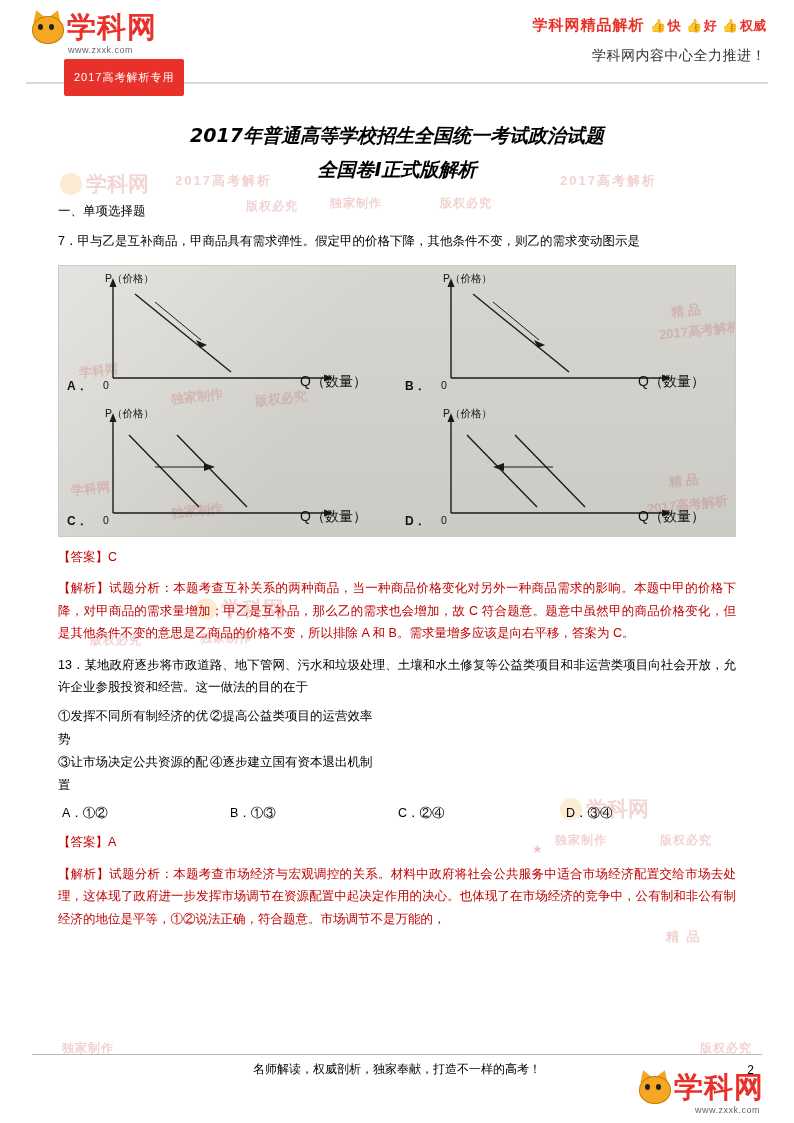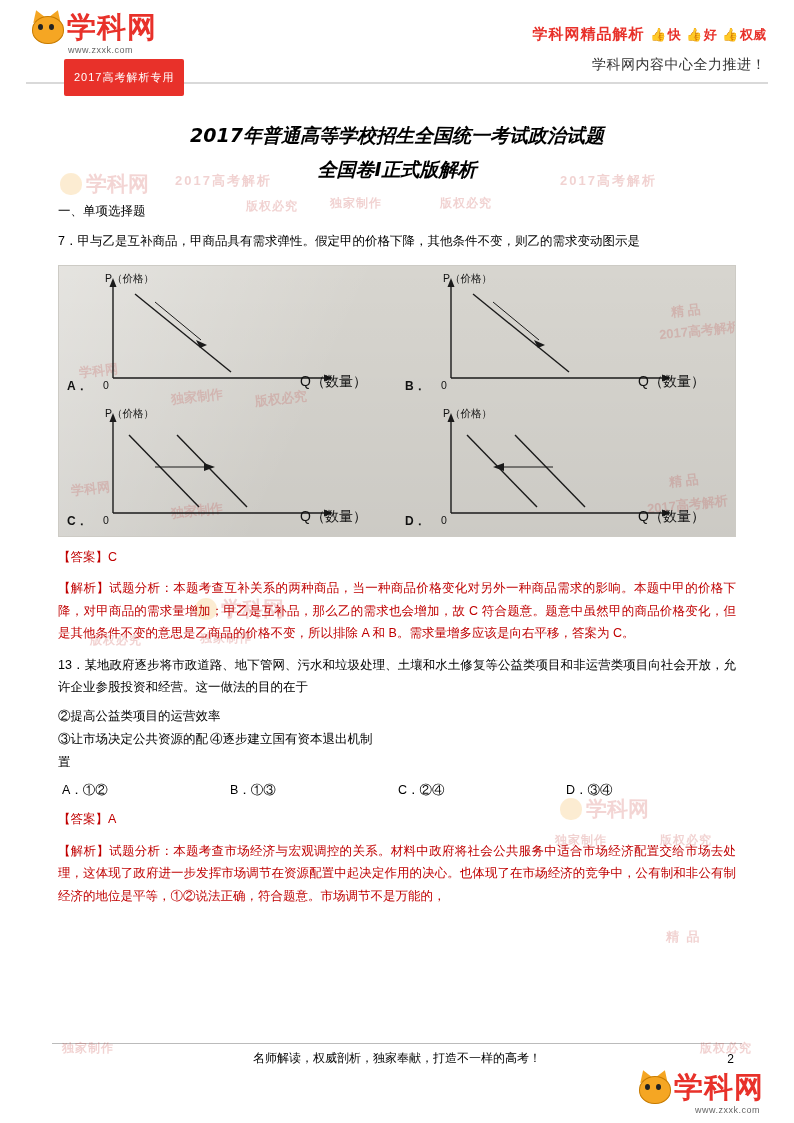--- a/index.html
+++ b/index.html
@@ -89,21 +89,21 @@
     background: #e8312a;
     color: #fff;
     font-size: 11px;
     padding: 11px 10px;
     border-radius: 2px;
     letter-spacing: 1px;
   }
   .header-right {
     position: absolute;
     right: 28px;
-    top: 25px;
+    top: 16px;
     text-align: right;
   }
   .hr-line1 {
     display: flex;
     align-items: center;
     justify-content: flex-end;
     gap: 6px;
   }
   .hr-red {
     color: #e8312a;
@@ -299,22 +299,22 @@
     font-size: 12px;
     font-weight: bold;
     color: rgba(190,50,45,0.22);
     letter-spacing: 1px;
   }
 
   
   .footer {
     position: absolute;
     left: 0; right: 0;
-    bottom: 56px;
-    padding: 0 52px;
+    bottom: 45px;
+    padding: 0 32px;
     box-sizing: border-box;
   }
   .footer-rule {
     border-top: 1px solid #bbb;
     margin-bottom: 6px;
   }
   .footer-inner {
     display: flex;
     align-items: center;
     justify-content: center;
@@ -502,20 +502,21 @@
   </div>
 
   <p class="ans"><span class="lbl">【答案】</span><span>C</span></p>
 
   <p class="ans"><span class="lbl">【解析】</span><span>试题分析：</span><span>本题考查互补关系的两种商品，当一种商品价格变化对另外一种商品需求的影响。本题中甲的价格下降，对甲商品的需求量增加；甲乙是互补品，那么乙的需求也会增加，故 C 符合题意。题意中虽然甲的商品价格变化，但是其他条件不变的意思是乙商品的价格不变，所以排除 A 和 B。需求量增多应该是向右平移，答案为 C。</span></p>
 
   <p class="q">13．某地政府逐步将市政道路、地下管网、污水和垃圾处理、土壤和水土修复等公益类项目和非运营类项目向社会开放，允许企业参股投资和经营。这一做法的目的在于</p>
 
   <div class="opts">
     <div class="opts-row">
+      <span class="opt-a">①发挥不同所有制经济的优势</span>
       <span>②提高公益类项目的运营效率</span>
     </div>
     <div class="opts-row">
       <span class="opt-a">③让市场决定公共资源的配置</span>
       <span>④逐步建立国有资本退出机制</span>
     </div>
   </div>
 
   <div class="choice-row">
     <span>A．①②</span>

